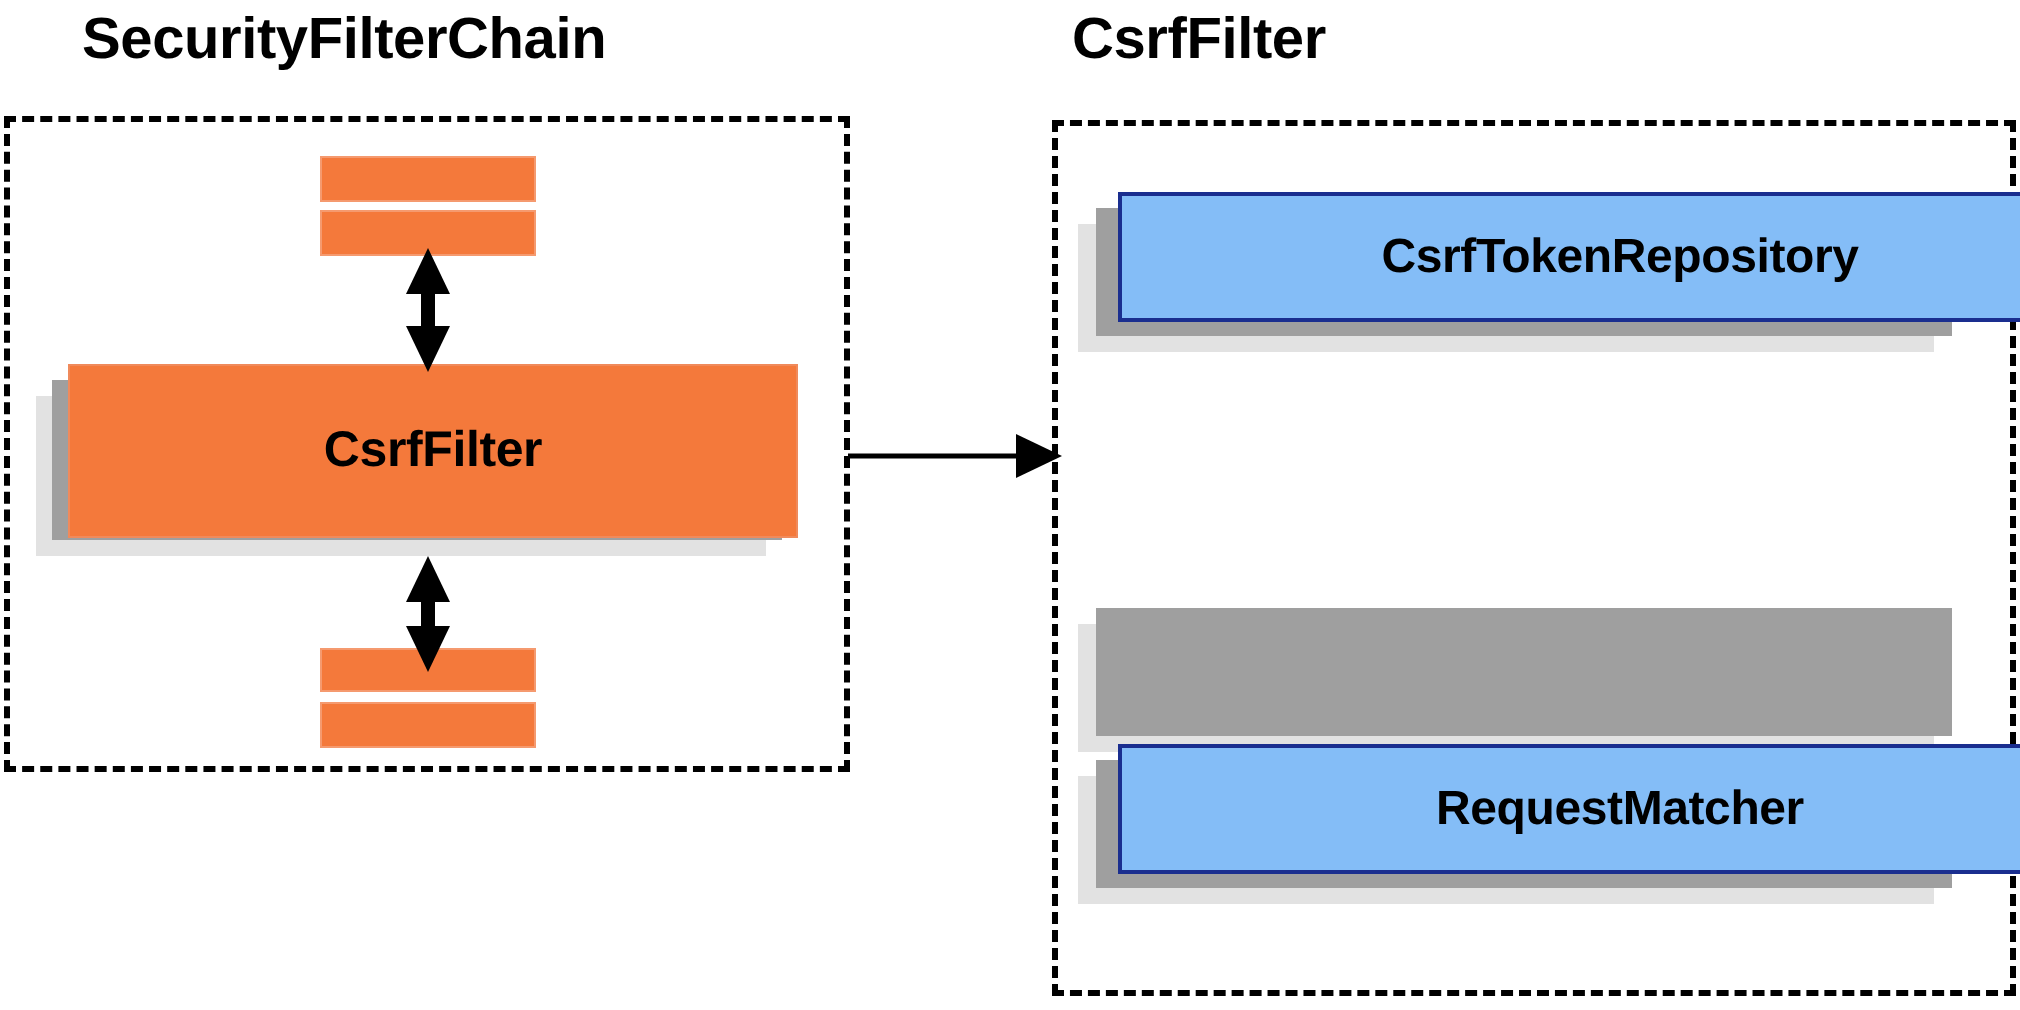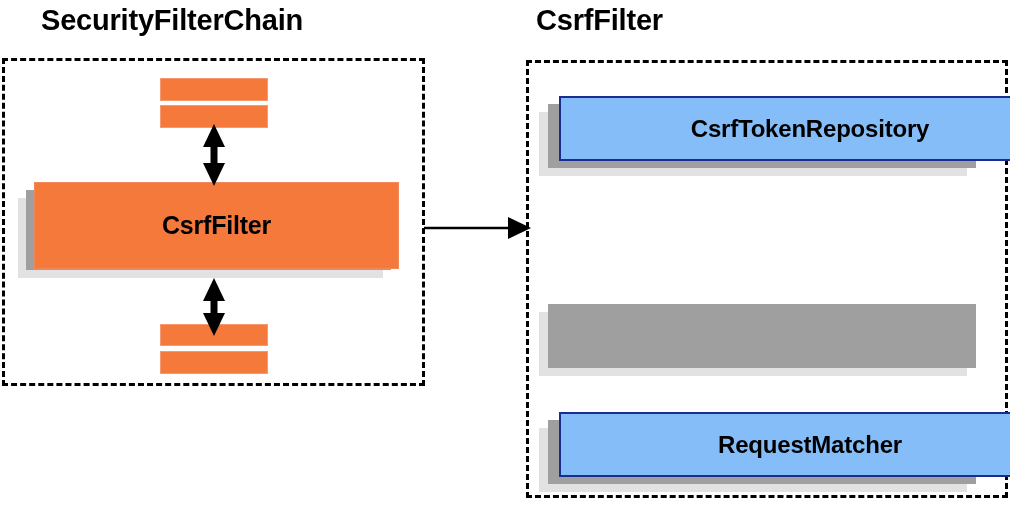--- a/index.html
+++ b/index.html
@@ -80,21 +80,21 @@
     box-sizing:border-box;
     display:flex;align-items:center;justify-content:center;
   }
   .blue-face .cap{
     font-weight:bold;font-size:24px;color:#000000;
     white-space:nowrap;letter-spacing:-0.2px;
   }
   #blue-0{left:539px;top:96px;}
   #blue-1{left:539px;top:196px;}
   #blue-2{left:539px;top:296px;}
-  #blue-3{left:539px;top:412px;}
+  #blue-3{left:539px;top:372px;}
 
   
   #arrow-layer{position:absolute;left:0;top:0;width:1010px;height:505px;pointer-events:none;}
 </style>
 </head>
 <body>
 
 <div class="stage">
 
   <div class="panel-title" id="title-left">SecurityFilterChain</div>

